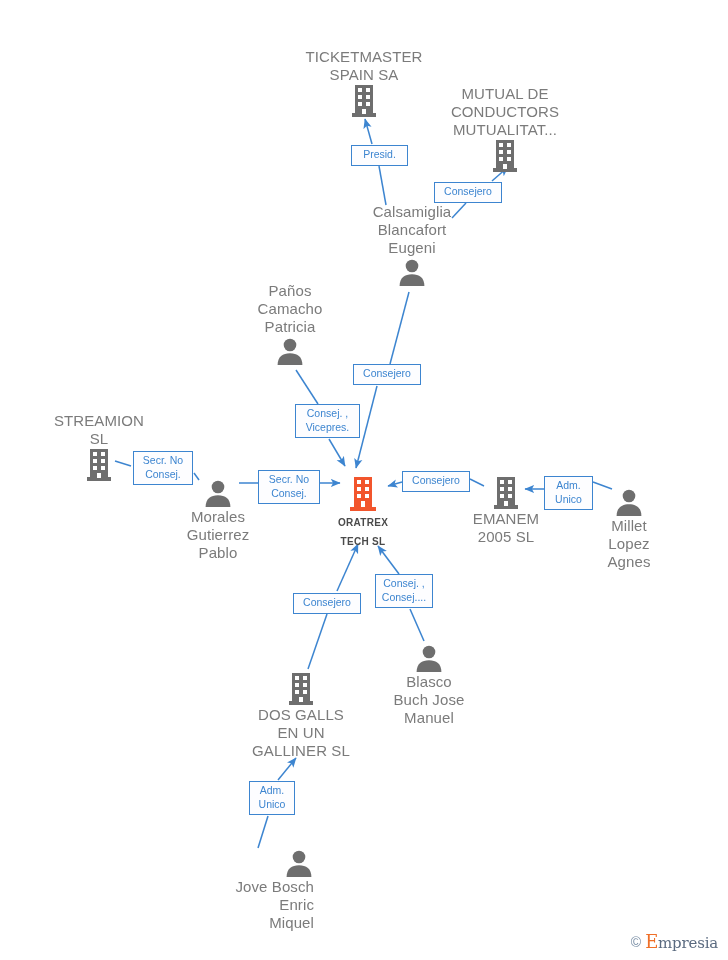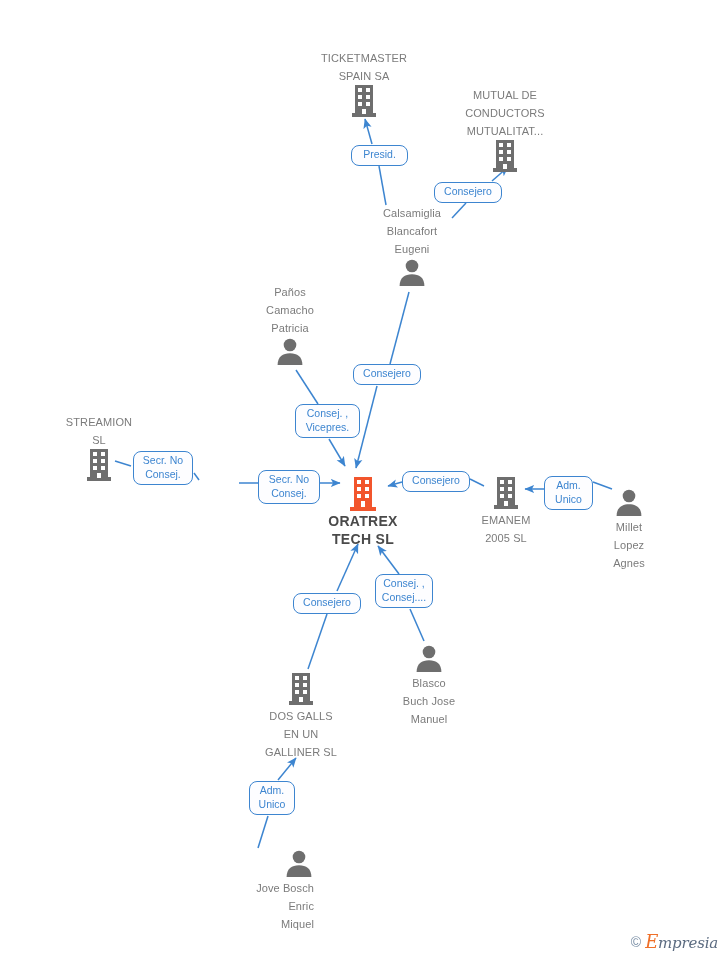--- a/index.html
+++ b/index.html
@@ -29,46 +29,46 @@
     position: absolute;
     text-align: center;
     width: 120px;
     margin-left: -60px;
   }
   .node .glyph {
     display: block;
     line-height: 0;
   }
   .node .caption {
-    font-size: 11px;
+    font-size: 15px;
     line-height: 14.6px;
     color: #7b7b7b;
     letter-spacing: 0.1px;
     white-space: pre-line;
   }
   .node.company > .caption {
     color: #7b7b7b;
   }
   .node.central > .caption {
     color: #4a4a4a;
     font-weight: bold;
-    font-size: 14px;
+    font-size: 10px;
     letter-spacing: 0.3px;
     text-align: right;
   }
   .node.caption-above .caption {
     margin-bottom: 3px;
   }
   .node.caption-below .caption {
     margin-top: 3px;
   }
   .edge-label {
     position: absolute;
     border: 1px solid #3d85d0;
-    border-radius: 8px;
+    border-radius: 0;
     background: #fdfdff;
     color: #3d85d0;
     font-size: 10.5px;
     line-height: 13.5px;
     padding: 2px 5px 3px 5px;
     text-align: center;
     white-space: pre-line;
     box-sizing: border-box;
   }
   #watermark {
@@ -79,21 +79,20 @@
     align-items: center;
     gap: 4px;
     font-size: 15px;
   }
   #watermark .cmark {
     color: #7a8fa6;
     font-size: 14px;
   }
   #watermark .brand {
     font-family: "DejaVu Serif", serif;
-    font-style: italic;
     font-size: 15px;
     color: #5b6b80;
     letter-spacing: -0.2px;
   }
   #watermark .brand .lead {
     color: #ef6f28;
     font-size: 18px;
   }
 </style>
 </head>
@@ -232,20 +231,33 @@
         <rect x="10" y="11" width="4" height="4"></rect>
             <rect x="18" y="11" width="4" height="4"></rect>
         <rect x="10" y="18" width="4" height="4"></rect>
             <rect x="18" y="18" width="4" height="4"></rect>
         <rect x="14" y="25" width="4" height="5"></rect>
       </g>
         </svg>
     </span>
   </div>
 
+  <div class="node person caption-below" style="left:218px; top:478px;">
+    <span class="glyph">
+      <svg width="30" height="30" viewBox="0 0 30 30">
+          <g fill="#6e6e6e">
+        <circle cx="15" cy="9" r="6.3"></circle>
+        <path d="M2.6,29 C2.6,20.6 7.8,17.2 15,17.2 C22.2,17.2 27.4,20.6 27.4,29 Z"></path>
+      </g>
+        </svg>
+    </span>
+    <span class="caption">Morales
+Gutierrez
+Pablo</span>
+  </div>
 
   <div class="node central caption-below" style="left:363px; top:476px;">
     <span class="glyph">
       <svg width="32" height="36" viewBox="0 0 32 36">
           <g fill="#f2552c">
         <rect x="7" y="1" width="18" height="30"></rect>
         <rect x="3" y="31" width="26" height="4"></rect>
       </g>
           <g fill="#ffffff">
         <rect x="10" y="4" width="4" height="4"></rect>

